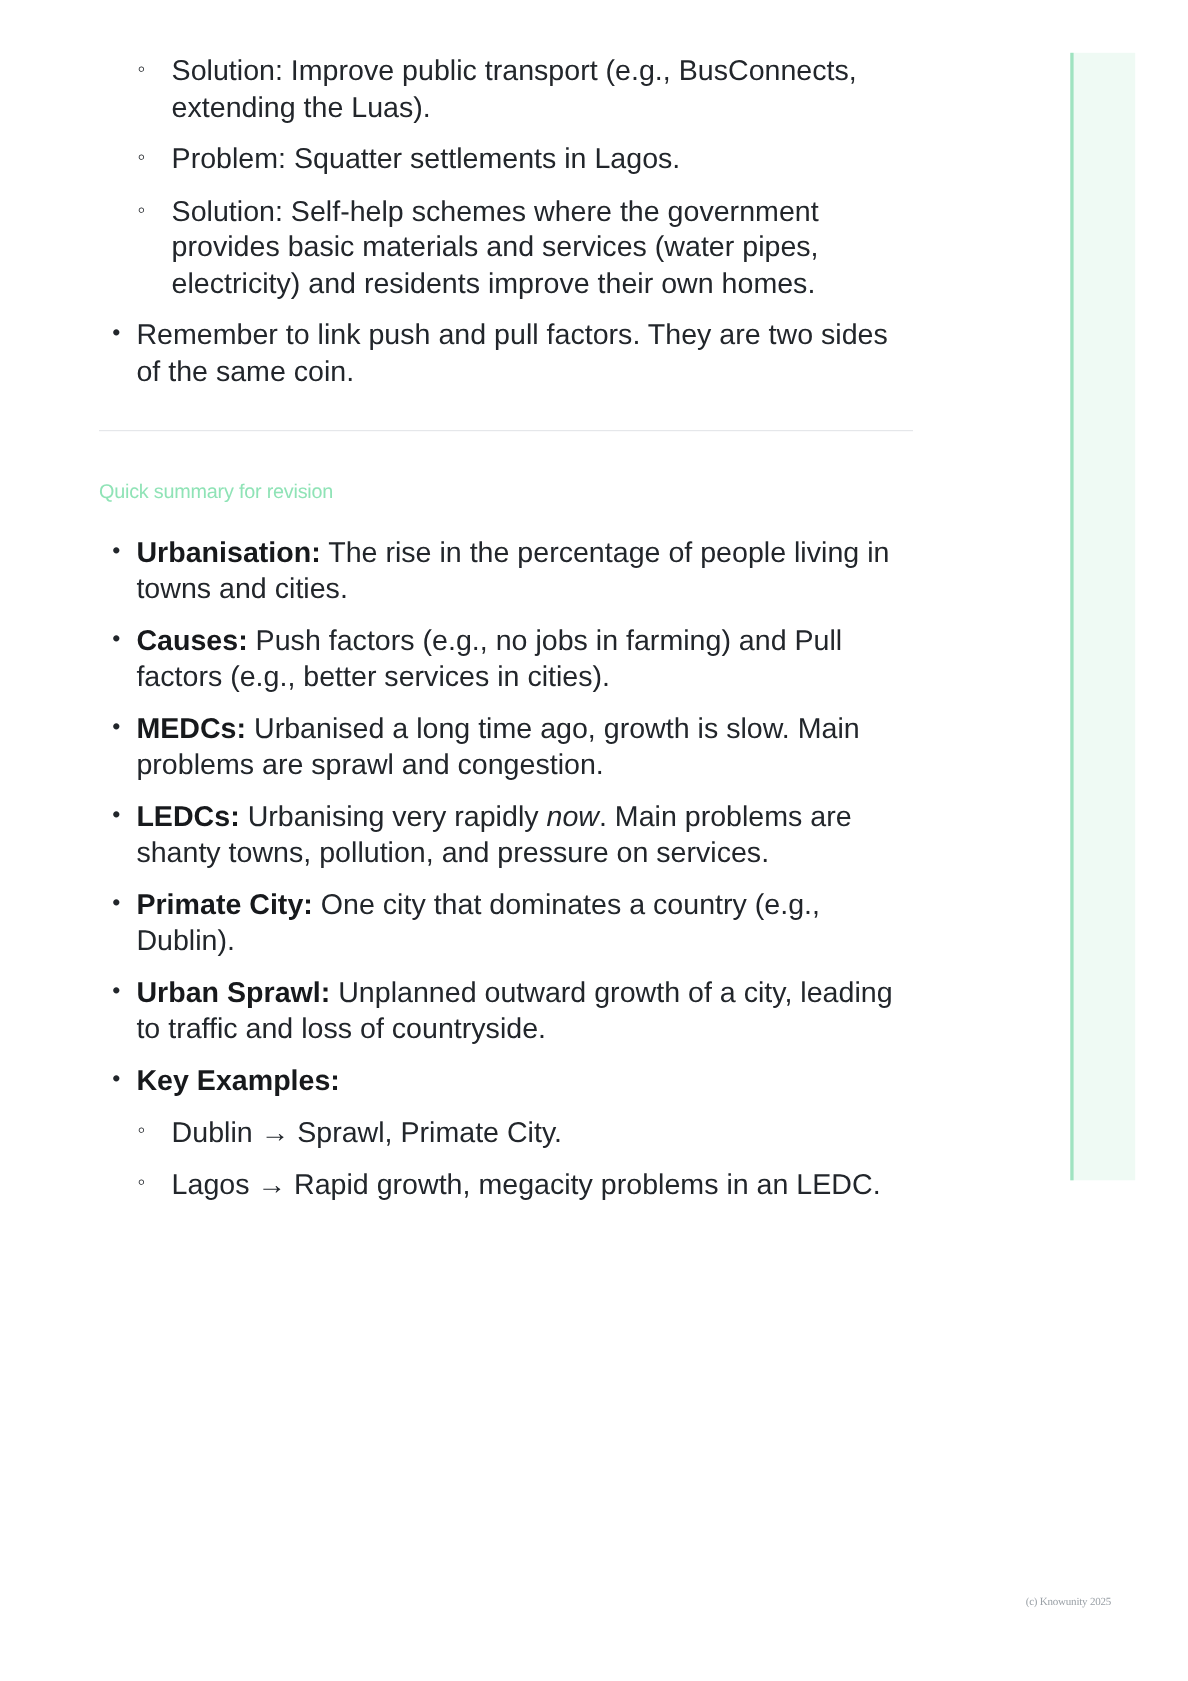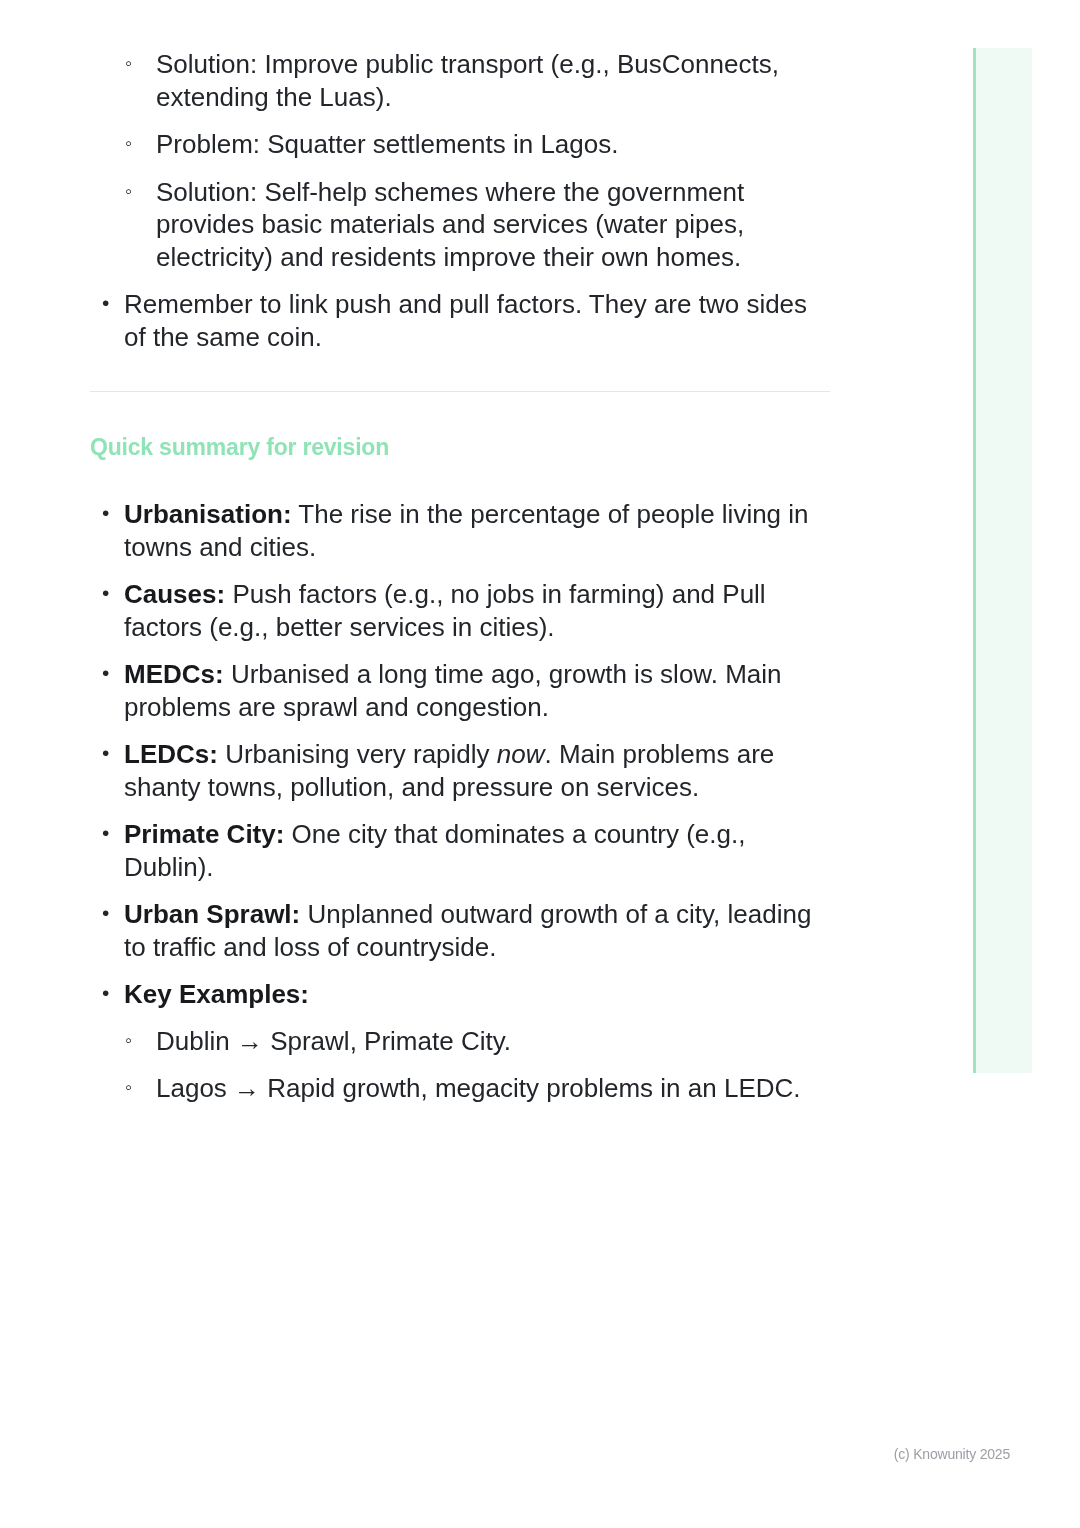--- a/index.html
+++ b/index.html
@@ -89,38 +89,38 @@
 
   hr.divider {
     border: none;
     border-top: 1px solid #e3e5e8;
     margin: 38px 0 0 0;
     width: 740px;
     margin-left: 90px;
   }
 
   h2.section-heading {
-    font-size: 23px;
+    font-size: 18px;
     line-height: 34px;
-    font-weight: bold;
+    font-weight: normal;
     color: #8fe3b6;
-    margin: 38px 0 34px 0;
+    margin: 38px 0 22px 0;
     letter-spacing: -0.2px;
   }
 
   b { font-weight: bold; color: #17191c; }
   i { font-style: italic; }
 
   .footer {
     position: absolute;
     right: 70px;
     bottom: 66px;
-    font-size: 14px;
+    font-size: 10px;
     color: #9aa0a6;
-    font-family: Liberation Sans, sans-serif;
+    font-family: Liberation Serif, serif;
     letter-spacing: -0.2px;
   }
 </style>
 </head>
 <body>
 
 <div class="side-band"></div>
 
 <div class="page">
 

